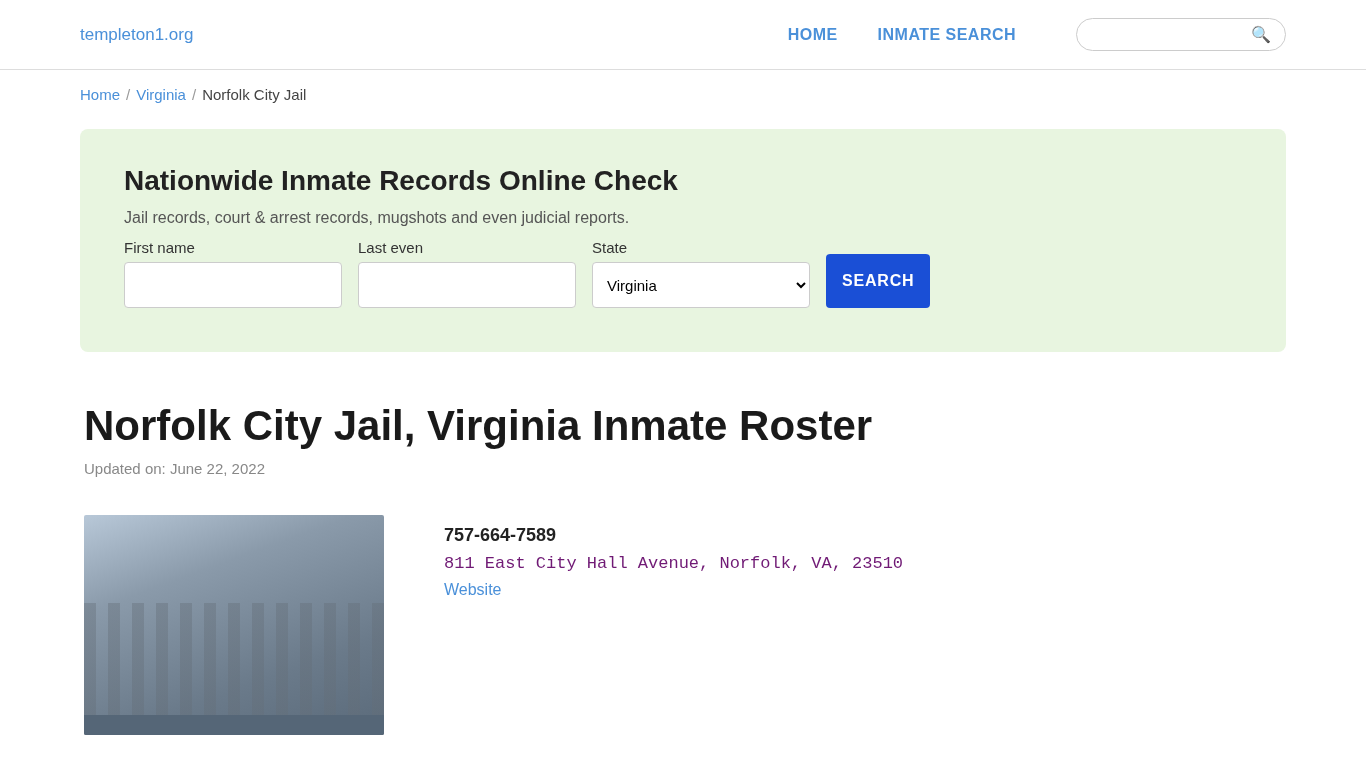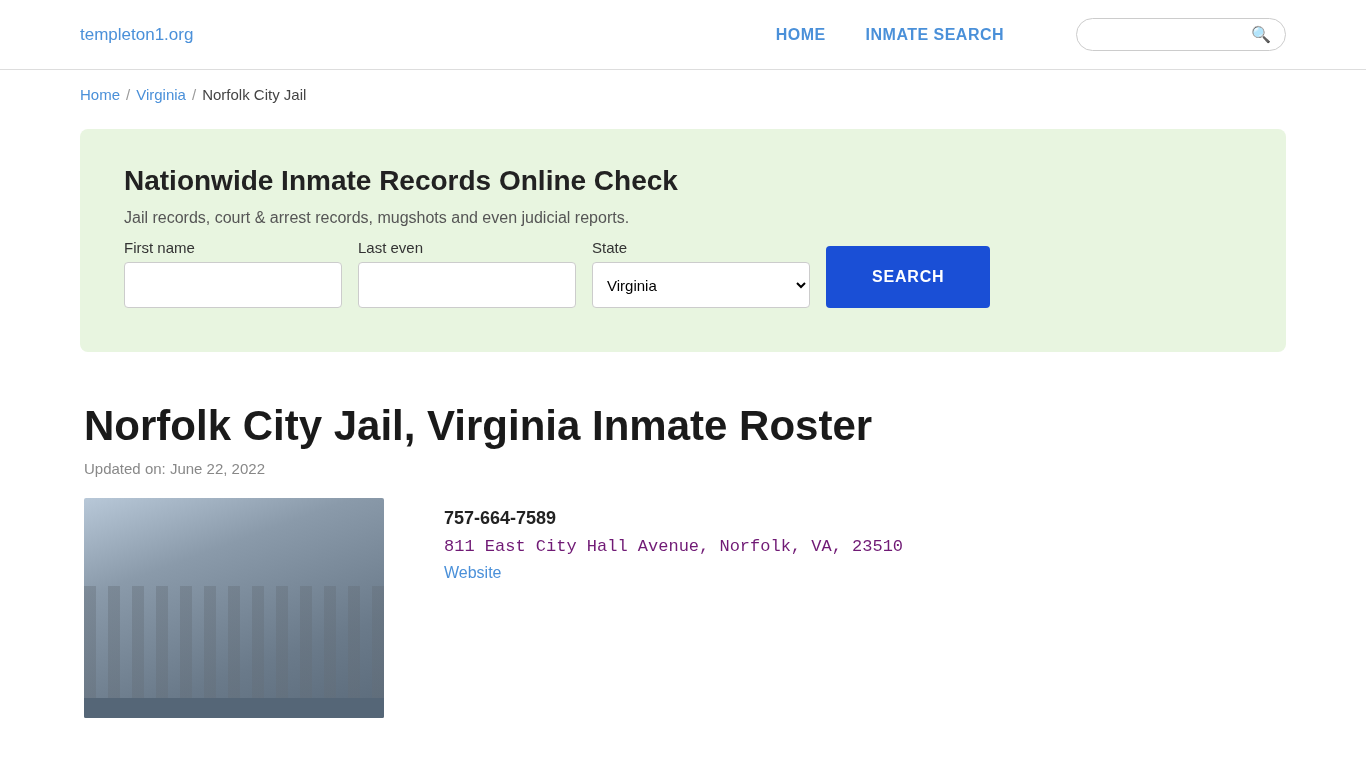--- a/index.html
+++ b/index.html
@@ -16,21 +16,21 @@
       width: 1366px;
       min-height: 768px;
     }
 
     
     .nav-bar {
       display: flex;
       align-items: center;
       padding: 18px 80px;
       border-bottom: 1px solid #ddd;
-      gap: 12px;
+      gap: 0;
     }
 
     .nav-logo {
       font-family: Arial, sans-serif;
       color: #4a90d9;
       font-size: 17px;
       text-decoration: none;
       margin-right: auto;
     }
 
@@ -153,22 +153,22 @@
       height: 46px;
       border: 1px solid #ccc;
       border-radius: 4px;
       padding: 0 10px;
       font-size: 15px;
       background: #fff;
       appearance: auto;
     }
 
     .search-btn {
-      height: 62px;
-      padding: 0 46px;
+      height: 54px;
+      padding: 0 16px;
       background: #1a4fd6;
       color: #fff;
       border: none;
       border-radius: 4px;
       font-family: Arial, sans-serif;
       font-size: 16px;
       font-weight: 700;
       letter-spacing: 0.05em;
       cursor: pointer;
     }
@@ -184,21 +184,21 @@
       font-weight: 800;
       color: #1a1a1a;
       margin-bottom: 10px;
       line-height: 1.15;
     }
 
     .updated-date {
       font-family: Arial, sans-serif;
       font-size: 15px;
       color: #888;
-      margin-bottom: 21px;
+      margin-bottom: 38px;
     }
 
     .info-section {
       display: flex;
       gap: 60px;
       align-items: flex-start;
     }
 
     
     .building-image {

